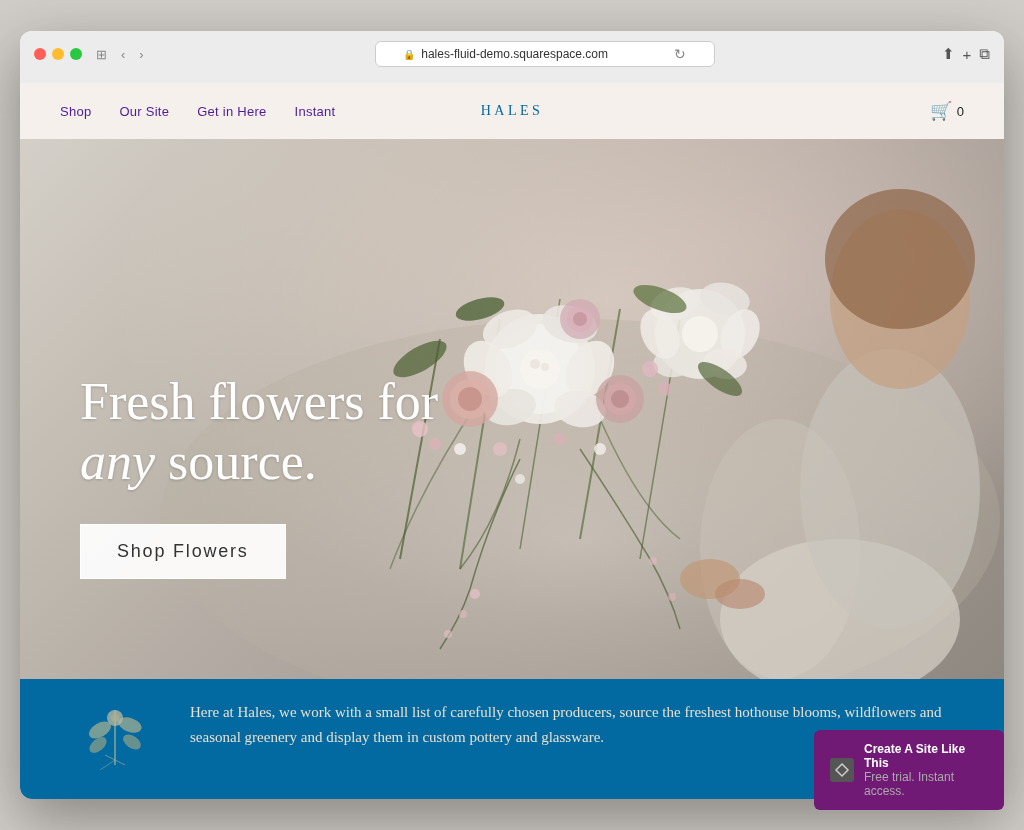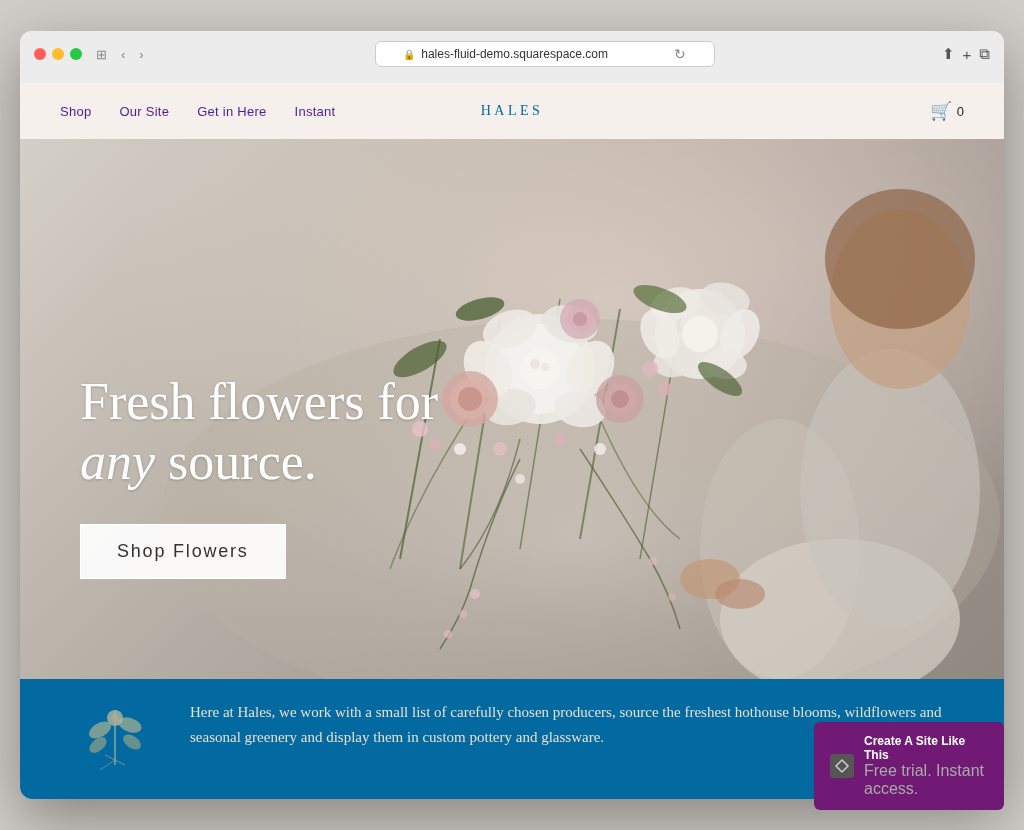--- a/index.html
+++ b/index.html
@@ -264,21 +264,21 @@
       flex-shrink: 0;
     }
 
     .sq-text strong {
       display: block;
       font-size: 12px;
       font-weight: 600;
     }
 
     .sq-text span {
-      font-size: 16px;
+      font-size: 12px;
       color: #aaa;
     }
 
     
     .flower-overlay {
       position: absolute;
       top: 0;
       left: 0;
       width: 100%;
       height: 100%;

